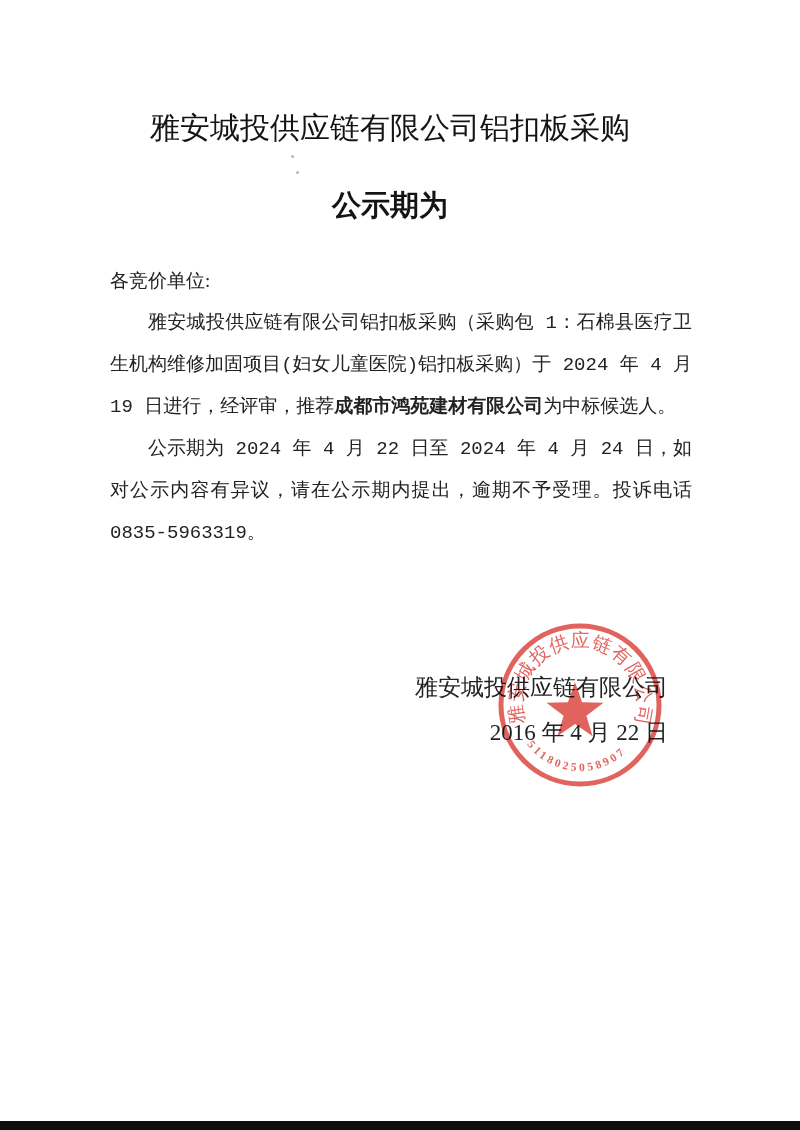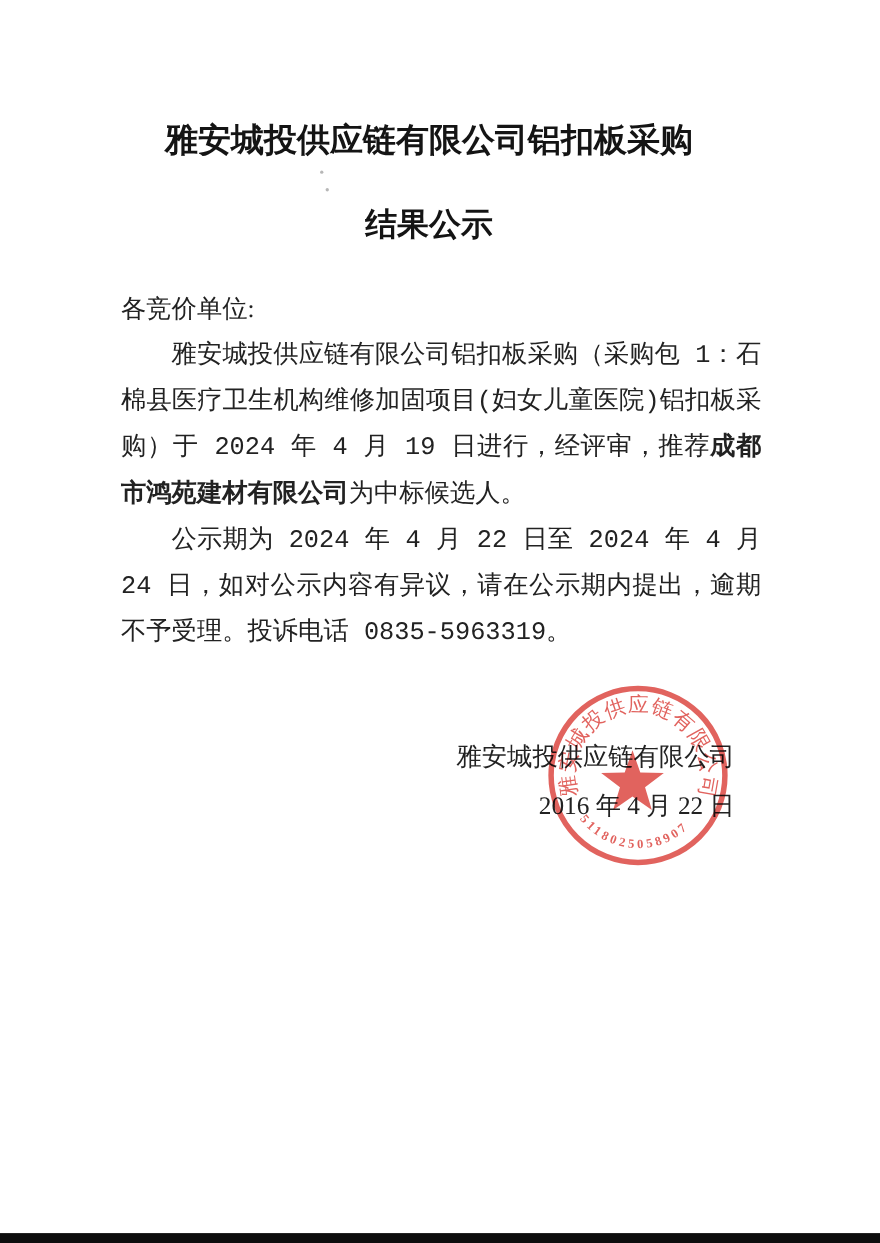--- a/index.html
+++ b/index.html
@@ -14,42 +14,42 @@
     color: #1a1a1a;
     overflow: hidden;
   }
   .doc-title {
     position: absolute;
     left: 100px;
     top: 106px;
     width: 580px;
     text-align: center;
     font-size: 30px;
-    font-weight: 700;
+    font-weight: 400;
     line-height: 44px;
     letter-spacing: 0px;
     color: #141414;
   }
   .doc-subtitle {
     position: absolute;
     left: 100px;
     top: 185px;
     width: 580px;
     text-align: center;
     font-size: 29px;
     font-weight: 700;
     line-height: 40px;
     color: #141414;
   }
   .body-text {
     position: absolute;
     left: 110px;
     top: 260px;
     width: 582px;
-    font-size: 23px;
+    font-size: 19px;
     line-height: 42px;
     color: #222;
   }
   .body-text .salutation {
     text-align: left;
   }
   .body-text p.para {
     text-indent: 2em;
     text-align: justify;
     text-justify: inter-ideograph;
@@ -92,21 +92,21 @@
   .speck-1 { left: 291px; top: 155px; width: 3px; height: 3px; }
   .speck-2 { left: 296px; top: 171px; width: 3px; height: 3px; }
 </style>
 </head>
 <body>
 
 <div class="page">
 
   <div class="doc-title">雅安城投供应链有限公司铝扣板采购</div>
 
-  <div class="doc-subtitle">结果公示</div>
+  <div class="doc-subtitle">公示期为</div>
 
   <div class="speck speck-1"></div>
   <div class="speck speck-2"></div>
 
   <div class="body-text">
     <div class="salutation">各竞价单位:</div>
     <p class="para"><span>雅安城投供应链有限公司铝扣板采购（采购包 1：石棉县医疗卫生机构维修加固项目(妇女儿童医院)铝扣板采购）于 2024 年 4 月 19 日进行，经评审，推荐</span><span class="bold-inline">成都市鸿苑建材有限公司</span><span>为中标候选人。</span></p>
     <p class="para">公示期为 2024 年 4 月 22 日至 2024 年 4 月 24 日，如对公示内容有异议，请在公示期内提出，逾期不予受理。投诉电话 0835-5963319。</p>
   </div>
 

